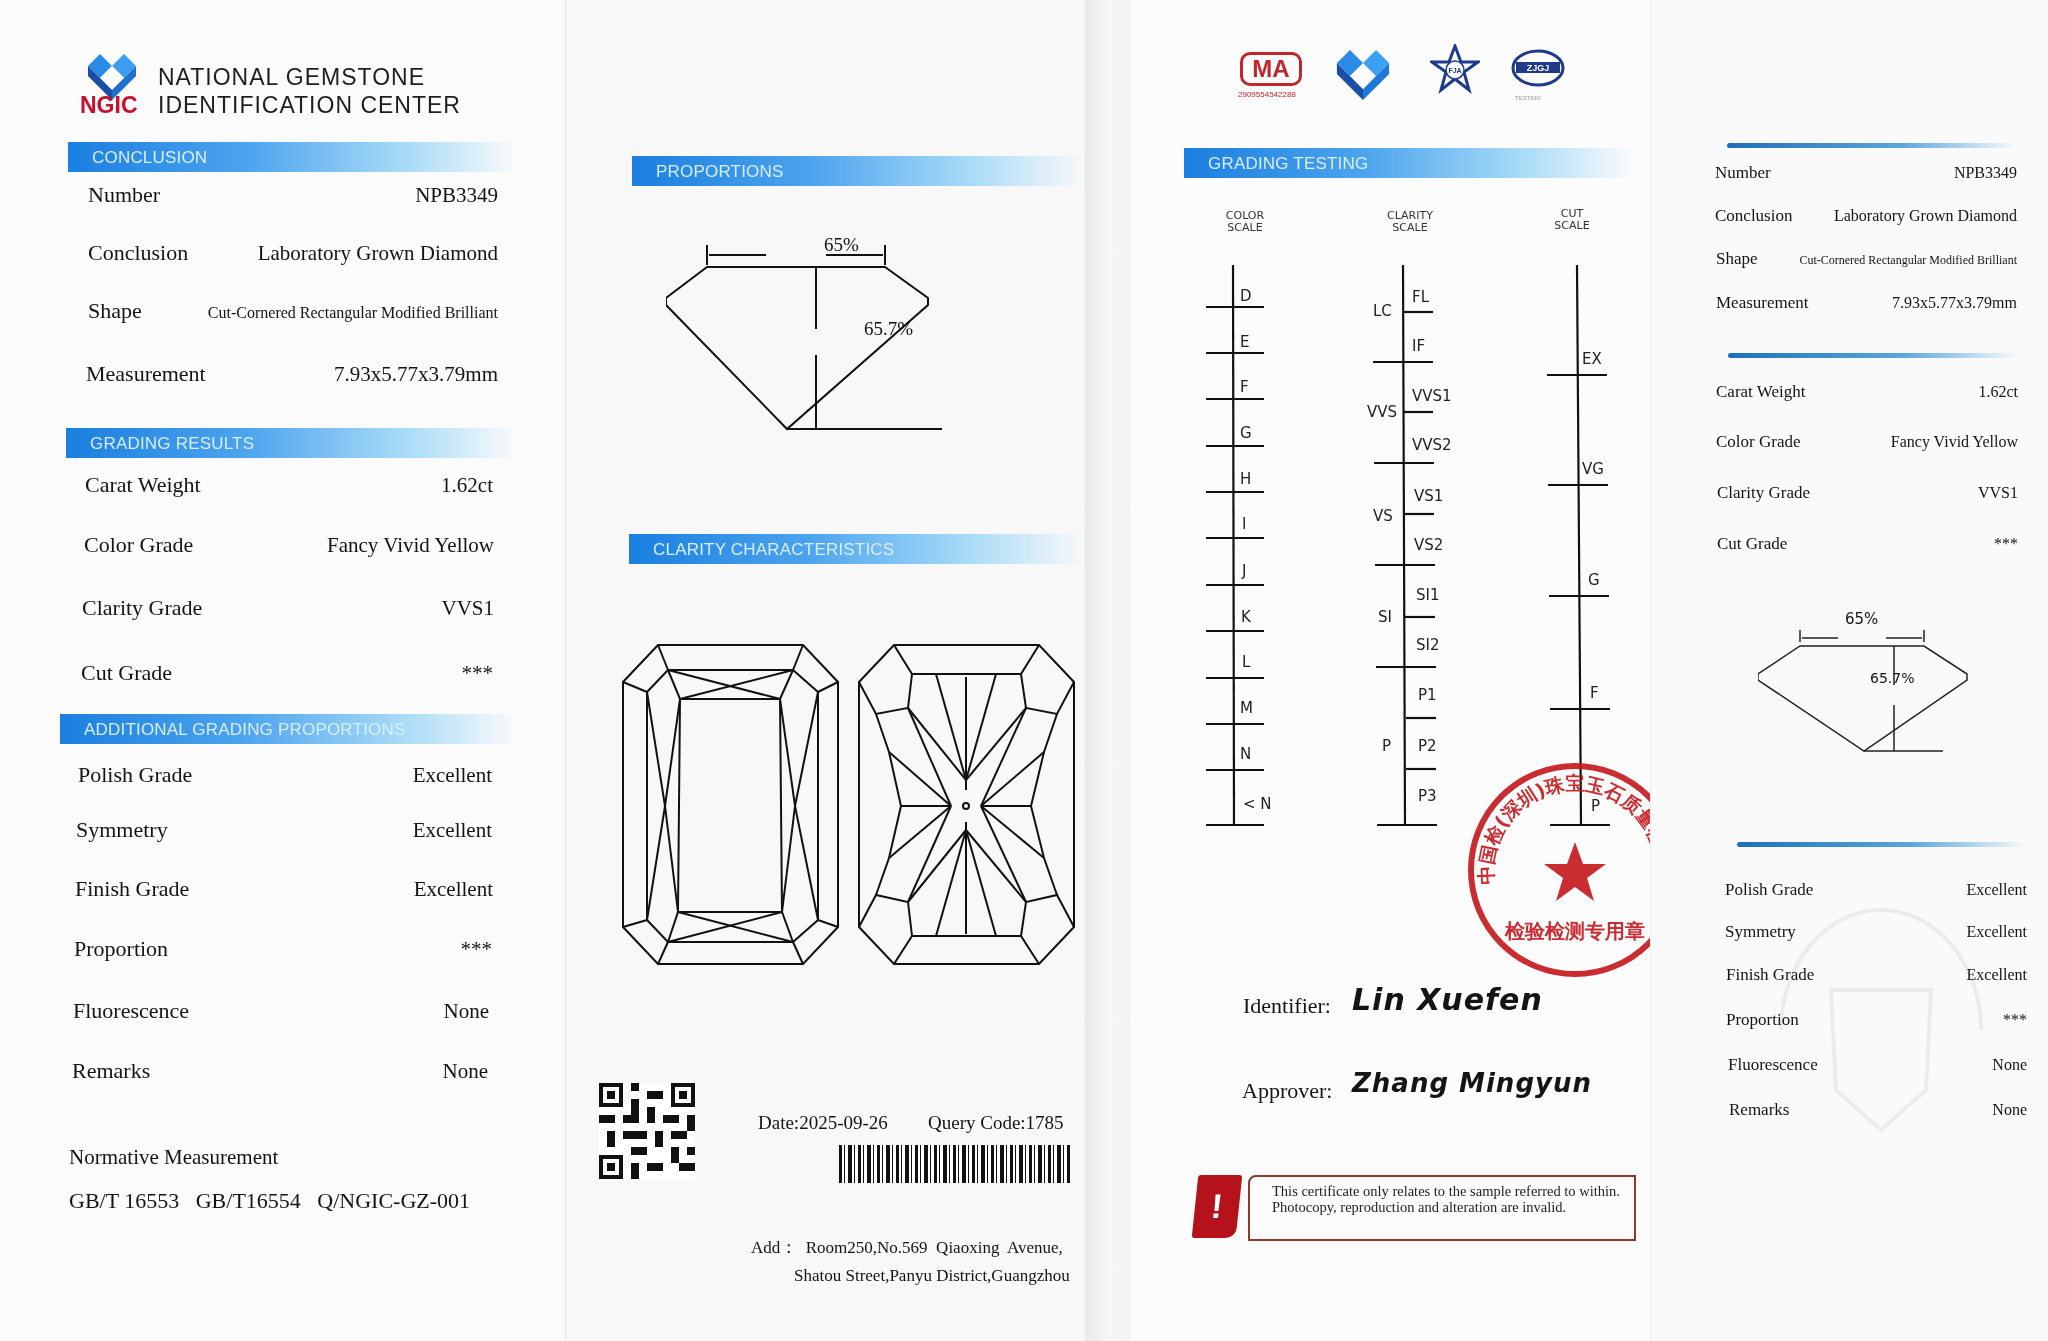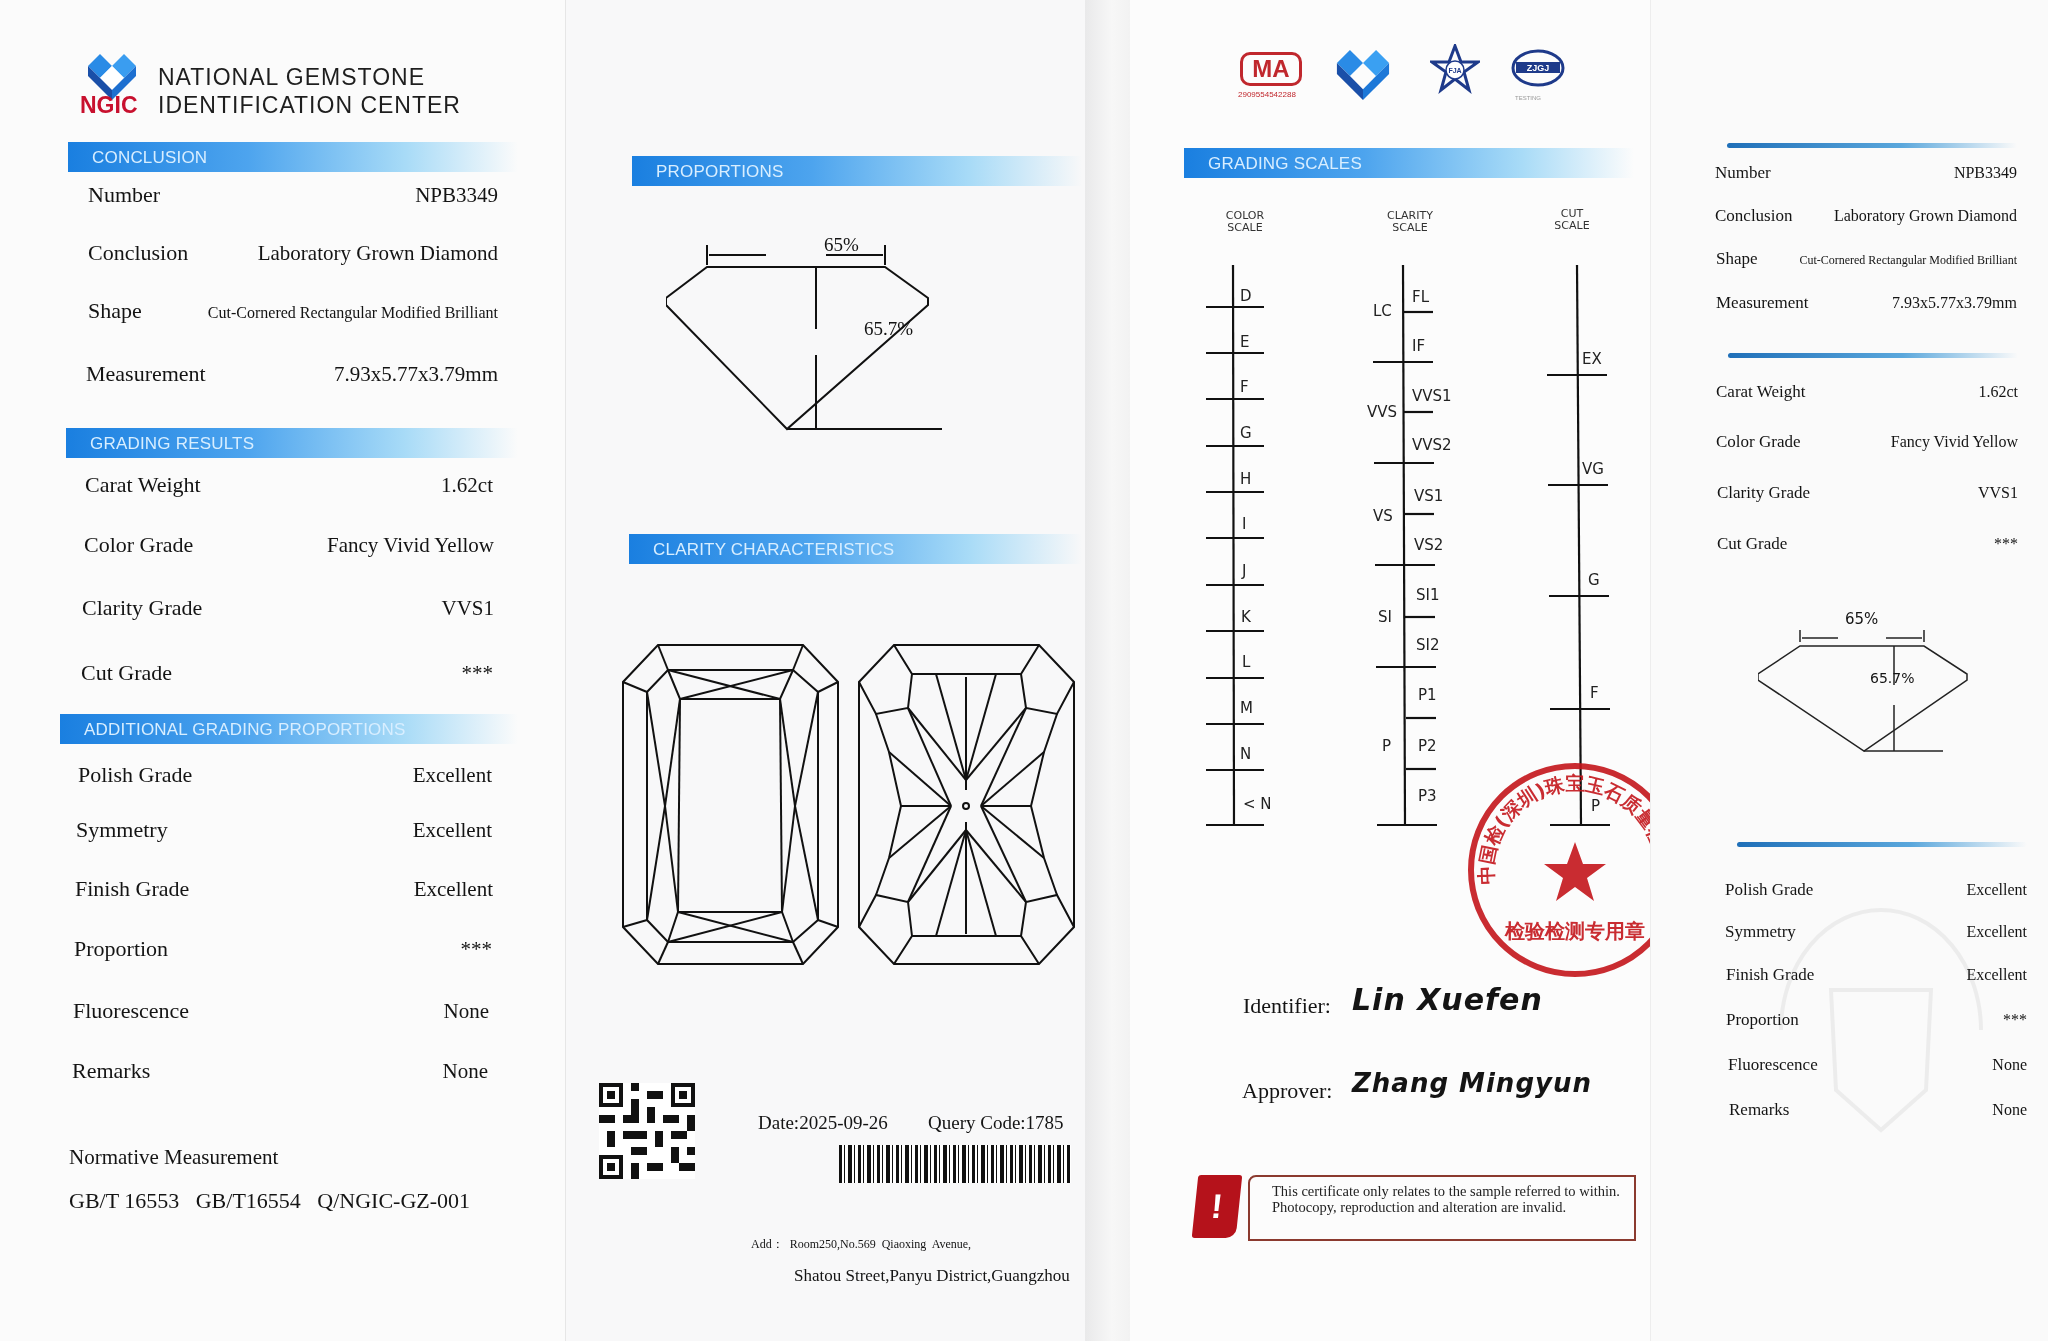--- a/index.html
+++ b/index.html
@@ -242,21 +242,21 @@
       </g>
     <g fill="#111">
         <rect x="1" y="1" width="1" height="1"></rect>
         <rect x="10" y="1" width="1" height="1"></rect>
         <rect x="1" y="10" width="1" height="1"></rect>
       </g>
   </svg>
   <div style="position:absolute;left:192px;top:1112px;font-size:19px">Date:2025-09-26</div>
   <div style="position:absolute;left:362px;top:1112px;font-size:19px">Query Code:1785</div>
   <div style="position:absolute;left:273px;top:1145px;width:232px;height:38px;background:repeating-linear-gradient(90deg,#111 0 3px,#fff 3px 5px,#111 5px 6px,#fff 6px 9px,#111 9px 13px,#fff 13px 15px,#111 15px 16px,#fff 16px 19px);"></div>
-  <div style="position:absolute;left:185px;top:1236px;font-size:12px;white-space:pre">Add：  Room250,No.569  Qiaoxing  Avenue,</div>
+  <div style="position:absolute;left:185px;top:1236px;font-size:17px;white-space:pre">Add：  Room250,No.569  Qiaoxing  Avenue,</div>
   <div style="position:absolute;left:228px;top:1266px;font-size:17px">Shatou Street,Panyu District,Guangzhou</div>
 </div>
 
 <div class="fold"></div>
 
 <div class="panel" id="p3">
 
   <div style="position:absolute;left:110px;top:52px;width:62px;height:34px;border:3px solid #c0272d;border-radius:10px;color:#c0272d;font-family:'Liberation Sans',sans-serif;font-weight:bold;font-size:24px;text-align:center;line-height:28px"><span>MA</span></div>
   <div style="position:absolute;left:108px;top:90px;font-family:'Liberation Sans',sans-serif;font-size:8px;color:#c0272d">2909554542288</div>
   <svg style="position:absolute;left:205px;top:50px" width="56" height="50" viewBox="0 0 48 46">
@@ -271,21 +271,21 @@
     <text x="25" y="29" font-size="7" text-anchor="middle" fill="#1e3a8a" font-family="Liberation Sans, sans-serif" font-weight="bold">FJA</text>
   </svg>
   <svg style="position:absolute;left:380px;top:48px" width="56" height="44" viewBox="0 0 56 44">
     <ellipse cx="28" cy="20" rx="25" ry="17" fill="none" stroke="#1e3a8a" stroke-width="3"></ellipse>
     <rect x="6" y="14" width="44" height="11" fill="#1e3a8a"></rect>
     <text x="28" y="23" font-size="9" text-anchor="middle" fill="#fff" font-family="Liberation Sans, sans-serif" font-weight="bold">ZJGJ</text>
   </svg>
   <div style="position:absolute;left:385px;top:95px;font-family:'Liberation Sans',sans-serif;font-size:6px;color:#999">TESTING</div>
 
   <div class="band" style="left:54px;top:148px;width:450px">
-      <span>GRADING SCALES</span>
+      <span>GRADING TESTING</span>
     </div>
 
   <div class="scale-title" style="left:95px;top:210px;width:40px">
       <div>COLOR</div>
       <div>SCALE</div>
     </div>
   <div class="scale-title" style="left:250px;top:210px;width:60px">
       <div>CLARITY</div>
       <div>SCALE</div>
     </div>

